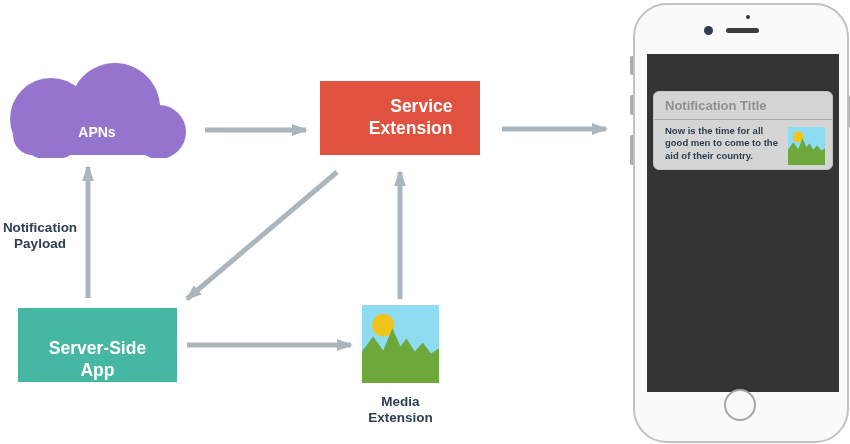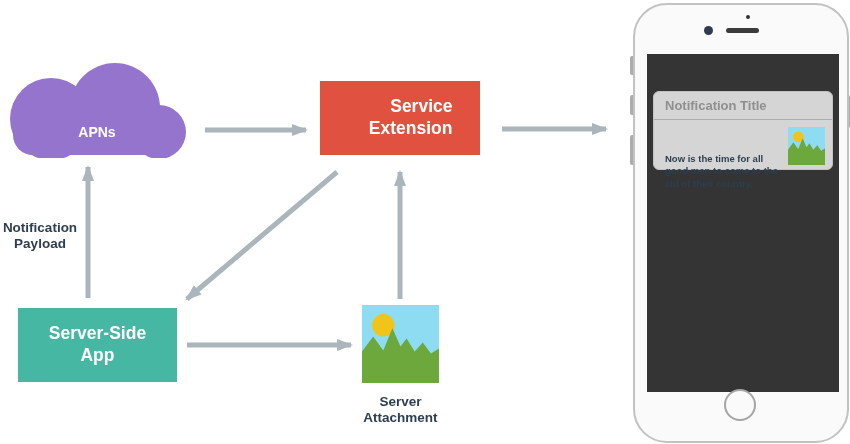--- a/index.html
+++ b/index.html
@@ -12,21 +12,21 @@
     position:absolute;color:#2C3E50;font-weight:bold;font-size:13.5px;
     line-height:1.18;text-align:center;
   }
   
   .node-box{
     position:absolute;display:flex;align-items:center;justify-content:center;
     color:#fff;font-weight:bold;font-size:17.5px;text-align:center;line-height:1.25;
   }
   #service-extension-box{left:320px;top:81px;width:160px;height:74px;background:#E0523F;text-align:right;}
   #service-extension-box .inner{width:105px;}
-  #server-side-app-box{left:18px;top:308px;width:159px;height:74px;background:#45B7A2;}
+  #server-side-app-box{left:18px;top:308px;width:159px;height:74px;background:#45B7A2;align-items:flex-end;}
   #server-side-app-box .inner{width:122px;}
   
   #apns-cloud{position:absolute;left:3px;top:62px;width:186px;height:96px;}
   
   #arrows{position:absolute;left:0;top:0;width:850px;height:444px;pointer-events:none;}
   
   #media-attachment-img{position:absolute;left:362px;top:305px;width:77px;height:78px;}
   #label-modified{left:500px;top:83px;width:105px;}
   #label-notification{left:-2px;top:220px;width:84px;}
   #label-request{left:297px;top:221px;width:88px;}
@@ -50,21 +50,21 @@
   #notif-card{
     position:absolute;left:6px;top:37px;width:180px;height:79px;
     background:#D5D5D5;border-radius:6px;border:1px solid #c2c2c2;box-sizing:border-box;
   }
   #notif-header{
     height:27px;display:flex;align-items:center;padding-left:11px;
     border-bottom:1px solid #ABABAB;
   }
   #notif-title{color:#8F8F8F;font-weight:bold;font-size:13px;}
   #notif-body{position:absolute;left:11px;top:33px;width:120px;
-    color:#2C3E50;font-weight:bold;font-size:9.5px;line-height:1.3;margin-top:28px;}
+    color:#2C3E50;font-weight:bold;font-size:9.5px;line-height:1.3;}
   #notif-thumb{position:absolute;right:7px;top:35px;width:37px;height:38px;}
 </style>
 </head>
 <body>
 
 <div id="stage">
 
   <svg id="apns-cloud" viewBox="0 0 186 96">
     <g fill="#9574CD">
       <circle cx="48" cy="57" r="41"></circle>
@@ -93,21 +93,21 @@
 
   <div class="node-box" id="service-extension-box">
     <div class="inner">Service Extension</div>
   </div>
 
   <div class="node-box" id="server-side-app-box">
     <div class="inner">Server-Side App</div>
   </div>
 
   <div class="flow-label" id="label-notification">Notification Payload</div>
-  <div class="flow-label" id="label-media">Server Attachment</div>
+  <div class="flow-label" id="label-media">Media Extension</div>
 
   <svg id="media-attachment-img" viewBox="0 0 76 77">
     <rect x="0" y="0" width="76" height="77" fill="#8EDCF2"></rect>
     <circle cx="21" cy="20" r="11" fill="#F0C419"></circle>
     <polygon fill="#6CA83C" points="0,46 11,31 21,45 30,23 38,41 44,33 52,46 60,37 68,48 76,43 76,77 0,77"></polygon>
   </svg>
 
   <div class="side-btn" id="side-btn-1"></div>
   <div class="side-btn" id="side-btn-2"></div>
   <div class="side-btn" id="side-btn-3"></div>

